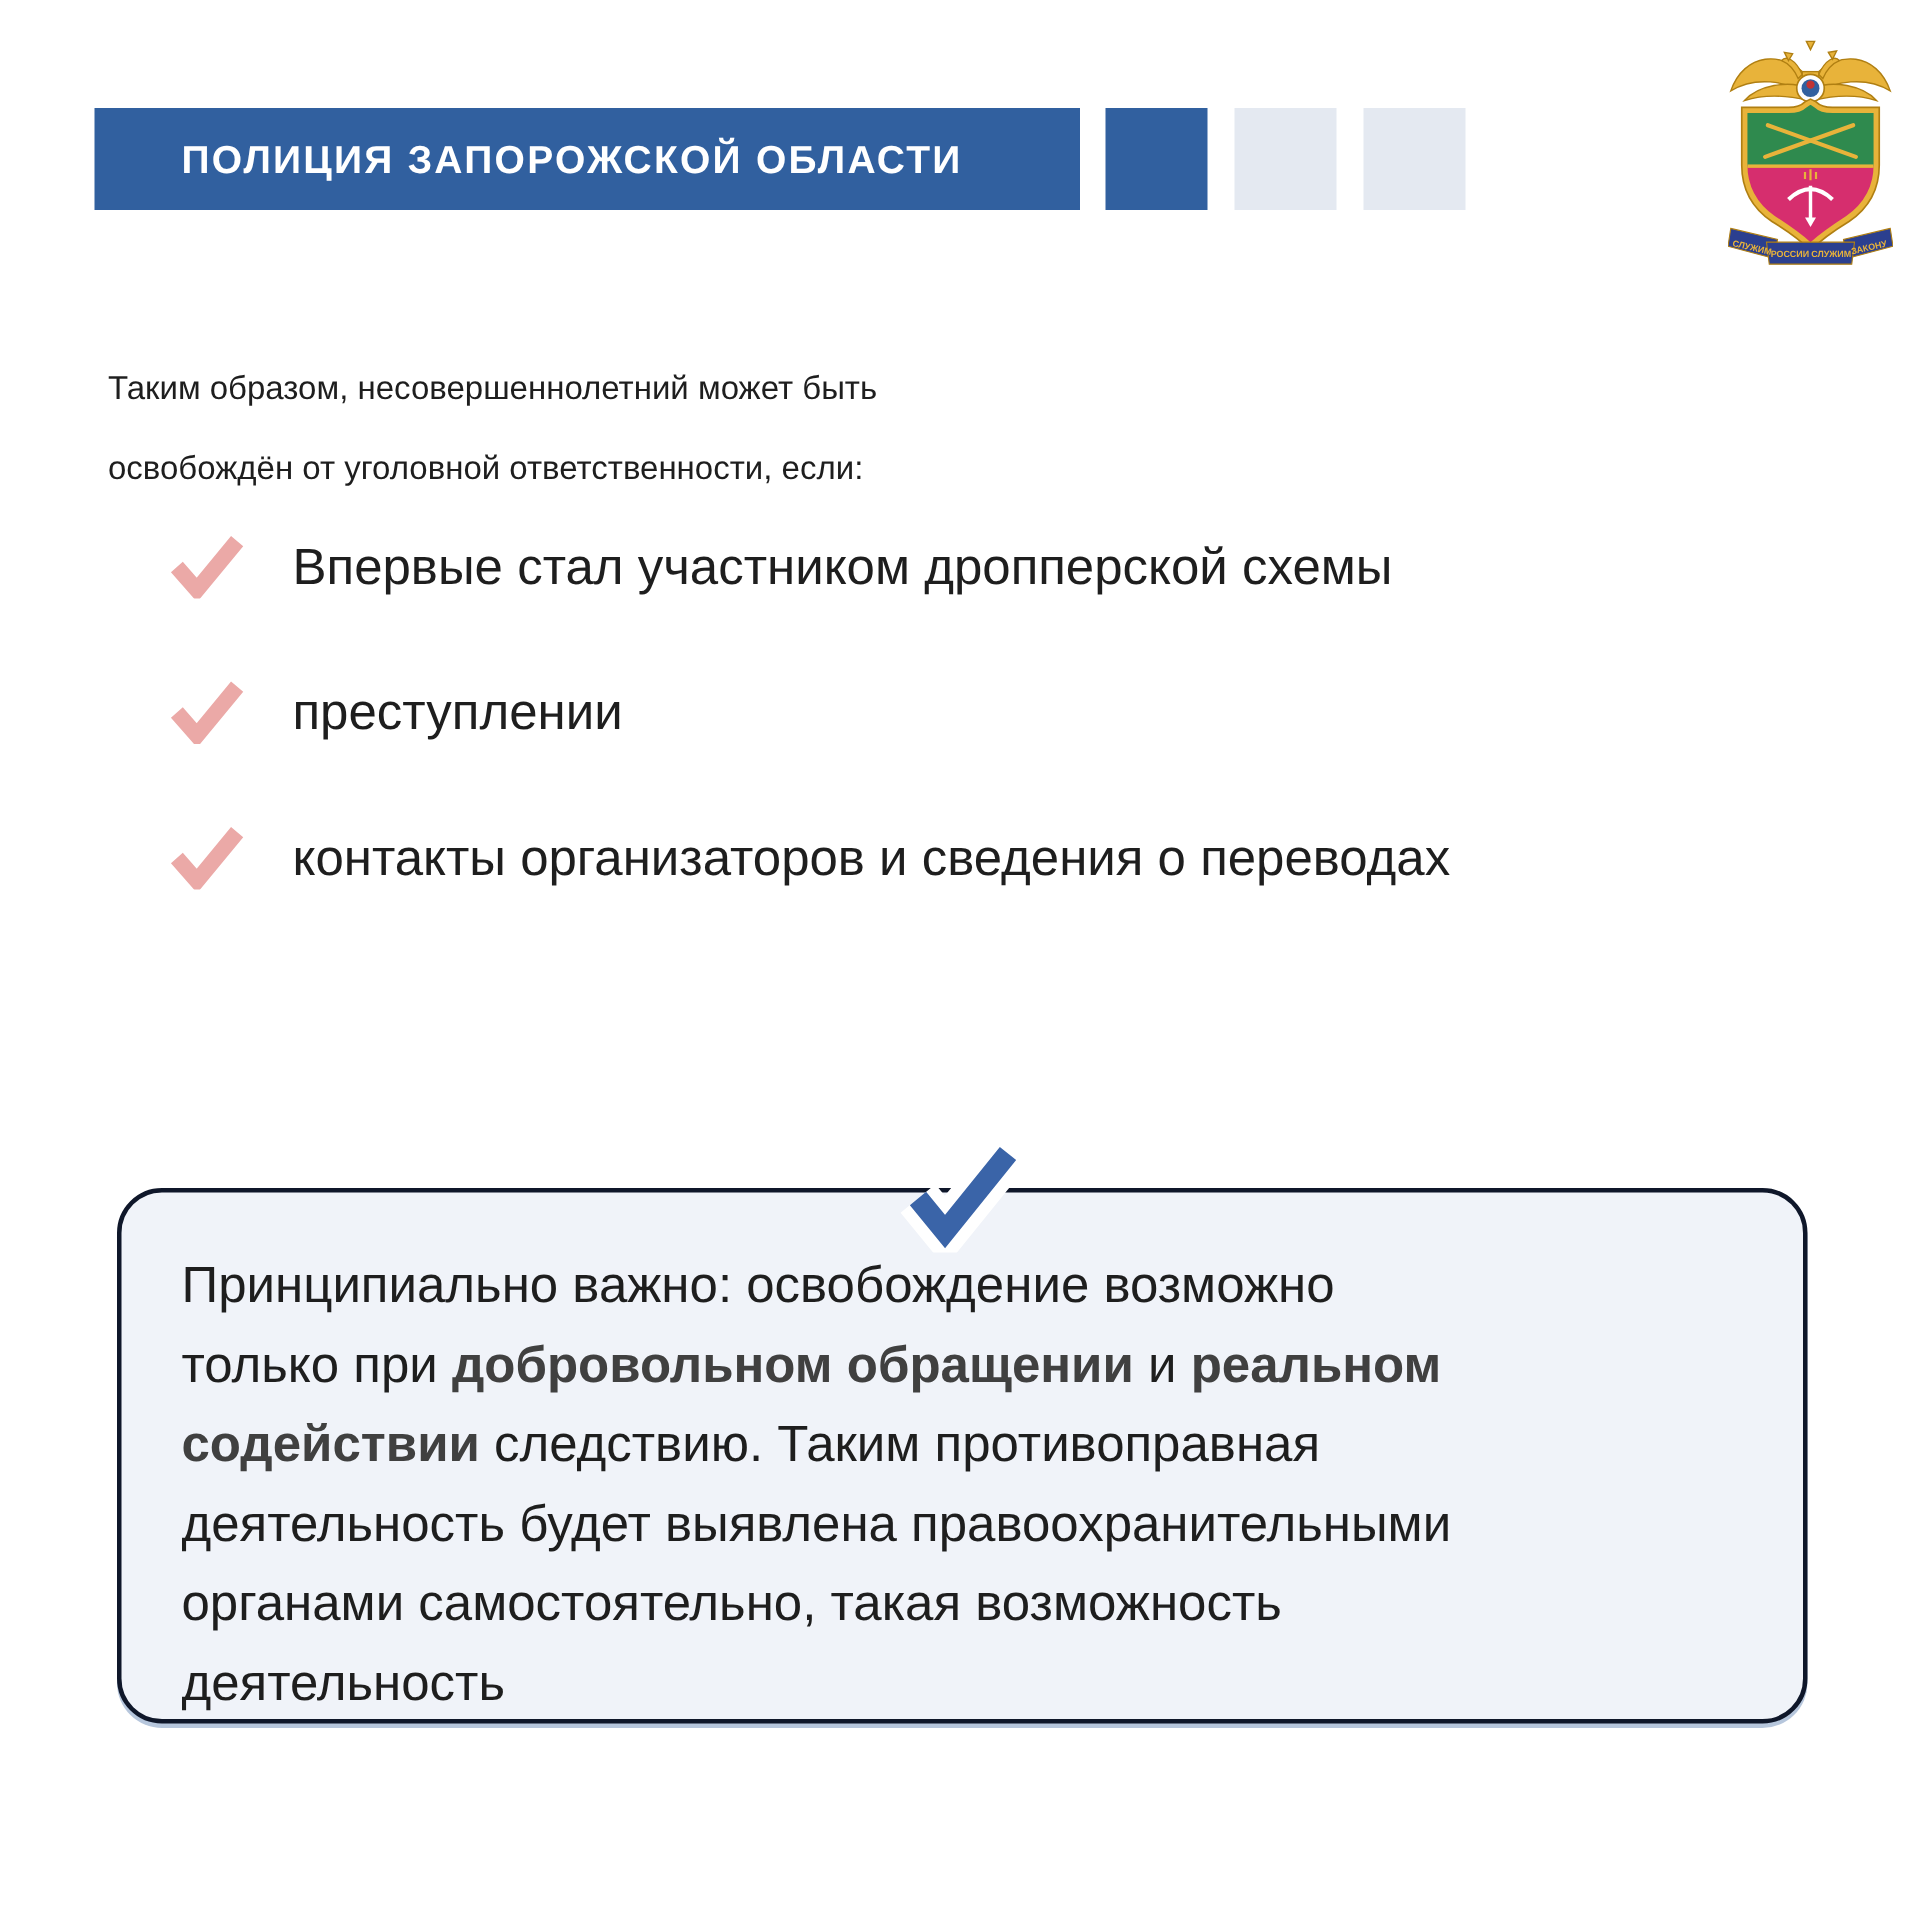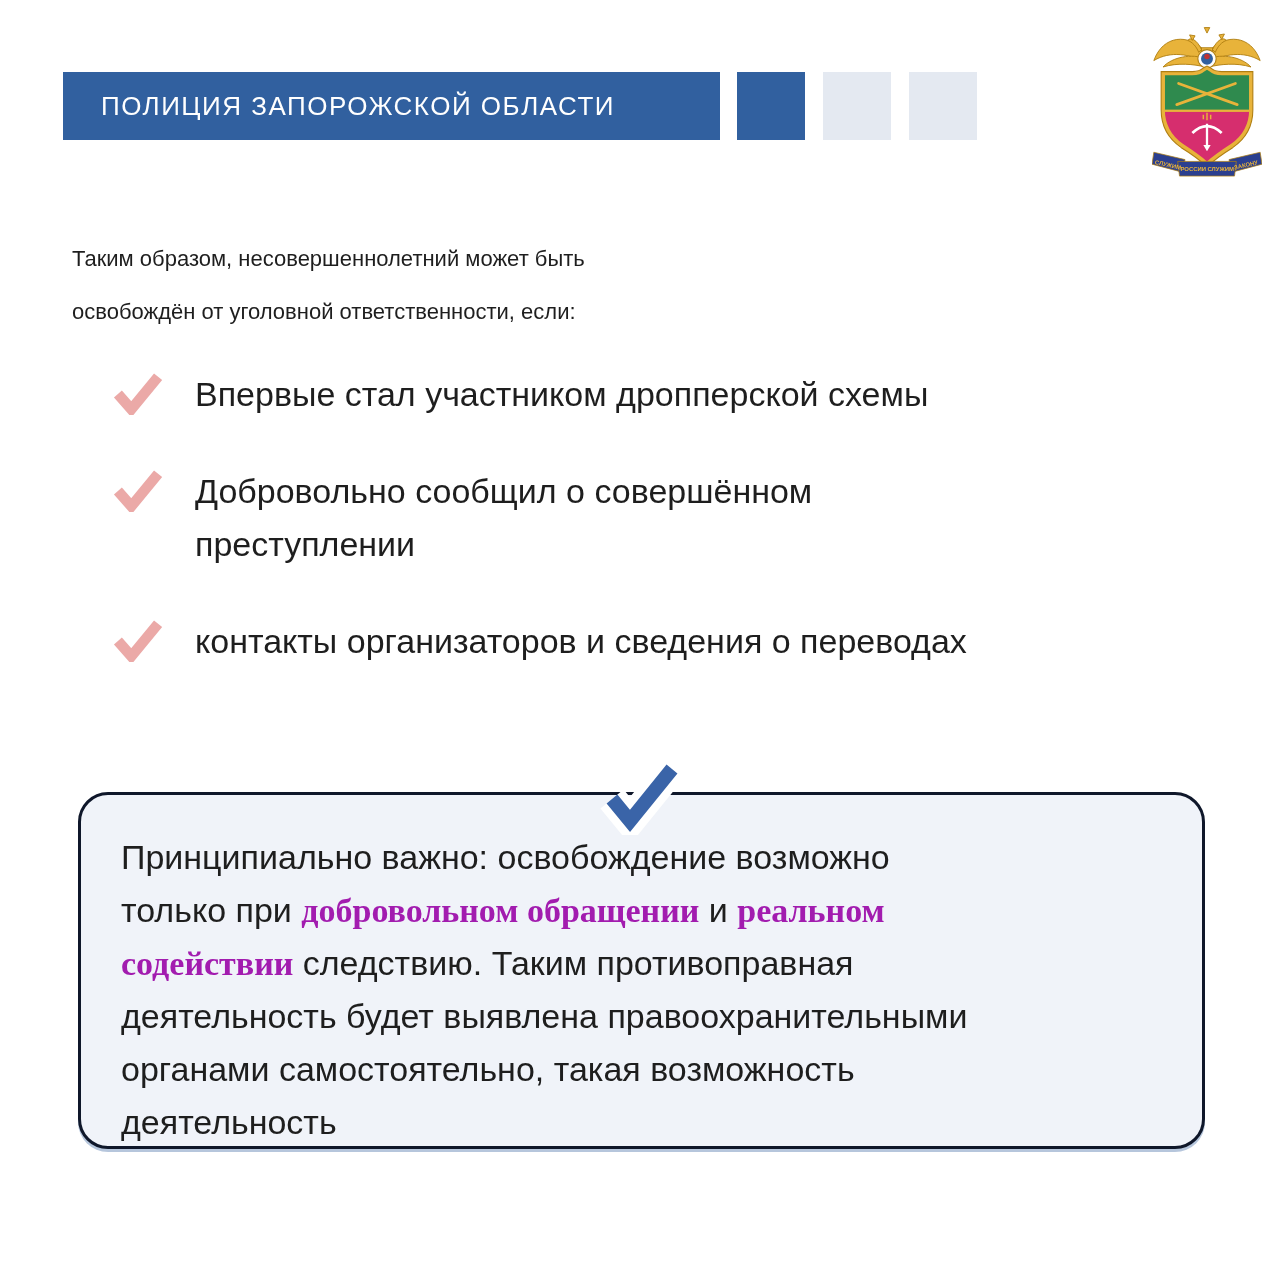--- a/index.html
+++ b/index.html
@@ -13,37 +13,38 @@
   }
   
   .header-bar{
     position:absolute;left:63px;top:72px;
     width:657px;height:68px;
     background:#31609f;
     display:flex;align-items:center;
     box-sizing:border-box;padding-left:38px;
   }
   .header-title{
-    color:#ffffff;font-size:26px;font-weight:400;letter-spacing:1.5px;
+    color:#ffffff;font-size:26px;font-weight:700;letter-spacing:1.5px;
     white-space:nowrap;
+    margin-left:20px;
   }
   .sq{position:absolute;top:72px;width:68px;height:68px;}
   .sq-blue{left:737px;background:#31609f;}
   .sq-g1{left:823px;background:#e4e9f1;}
   .sq-g2{left:909px;background:#e4e9f1;}
   
   .emblem{position:absolute;left:1152px;top:14px;width:110px;height:172px;}
   .emblem svg{display:block;width:100%;height:100%;}
   
   .intro{
     position:absolute;left:72px;top:232px;
     font-size:22px;line-height:53px;color:#1e1e1e;
   }
   
-  .bullets{position:absolute;left:113px;top:352px;width:1080px;margin-top:16px;}
+  .bullets{position:absolute;left:113px;top:352px;width:1080px;}
   .bullet-row{display:flex;align-items:flex-start;margin-bottom:44px;}
   .bullet-check{flex:0 0 50px;width:50px;height:44px;margin-top:3px;margin-right:32px;}
   .bullet-lines{font-size:34px;line-height:53px;color:#1e1e1e;}
   
   .note{
     position:absolute;left:78px;top:792px;
     width:1127px;height:357px;
     box-sizing:border-box;
     background:#f0f3f9;
     border:3px solid #0f172a;
@@ -51,21 +52,21 @@
     box-shadow:0 3px 0 rgba(46,91,156,0.35);
   }
   .note-check{
     position:absolute;top:-36px;left:50%;transform:translateX(-50%);
     width:84px;height:76px;
   }
   .note-text{
     position:absolute;left:40px;top:36px;right:36px;
     font-size:34px;line-height:53px;color:#1e1e1e;
   }
-  .note-text .hl{color:#a21caf;font-weight:700;font-family:Liberation Serif, serif;}
+  .note-text .hl{color:#404040;font-weight:700;}
 </style>
 </head>
 <body>
 
 <div class="page">
 
   <div class="header-bar">
     <span class="header-title">ПОЛИЦИЯ ЗАПОРОЖСКОЙ ОБЛАСТИ</span>
   </div>
   <div class="sq sq-blue"></div>
@@ -138,21 +139,20 @@
       <div class="bullet-lines">
           <div>Впервые стал участником дропперской схемы</div>
         </div>
     </div>
 
     <div class="bullet-row">
       <svg class="bullet-check" viewBox="0 0 52 46" xmlns="http://www.w3.org/2000/svg">
         <path d="M5 24 L19 40 L47 6" fill="none" stroke="#eba9a7" stroke-width="11" stroke-linecap="butt" stroke-linejoin="miter"></path>
       </svg>
       <div class="bullet-lines">
-          <div>Добровольно сообщил о совершённом</div>
           <div>преступлении</div>
         </div>
     </div>
 
     <div class="bullet-row">
       <svg class="bullet-check" viewBox="0 0 52 46" xmlns="http://www.w3.org/2000/svg">
         <path d="M5 24 L19 40 L47 6" fill="none" stroke="#eba9a7" stroke-width="11" stroke-linecap="butt" stroke-linejoin="miter"></path>
       </svg>
       <div class="bullet-lines">
           <div>контакты организаторов и сведения о переводах</div>

